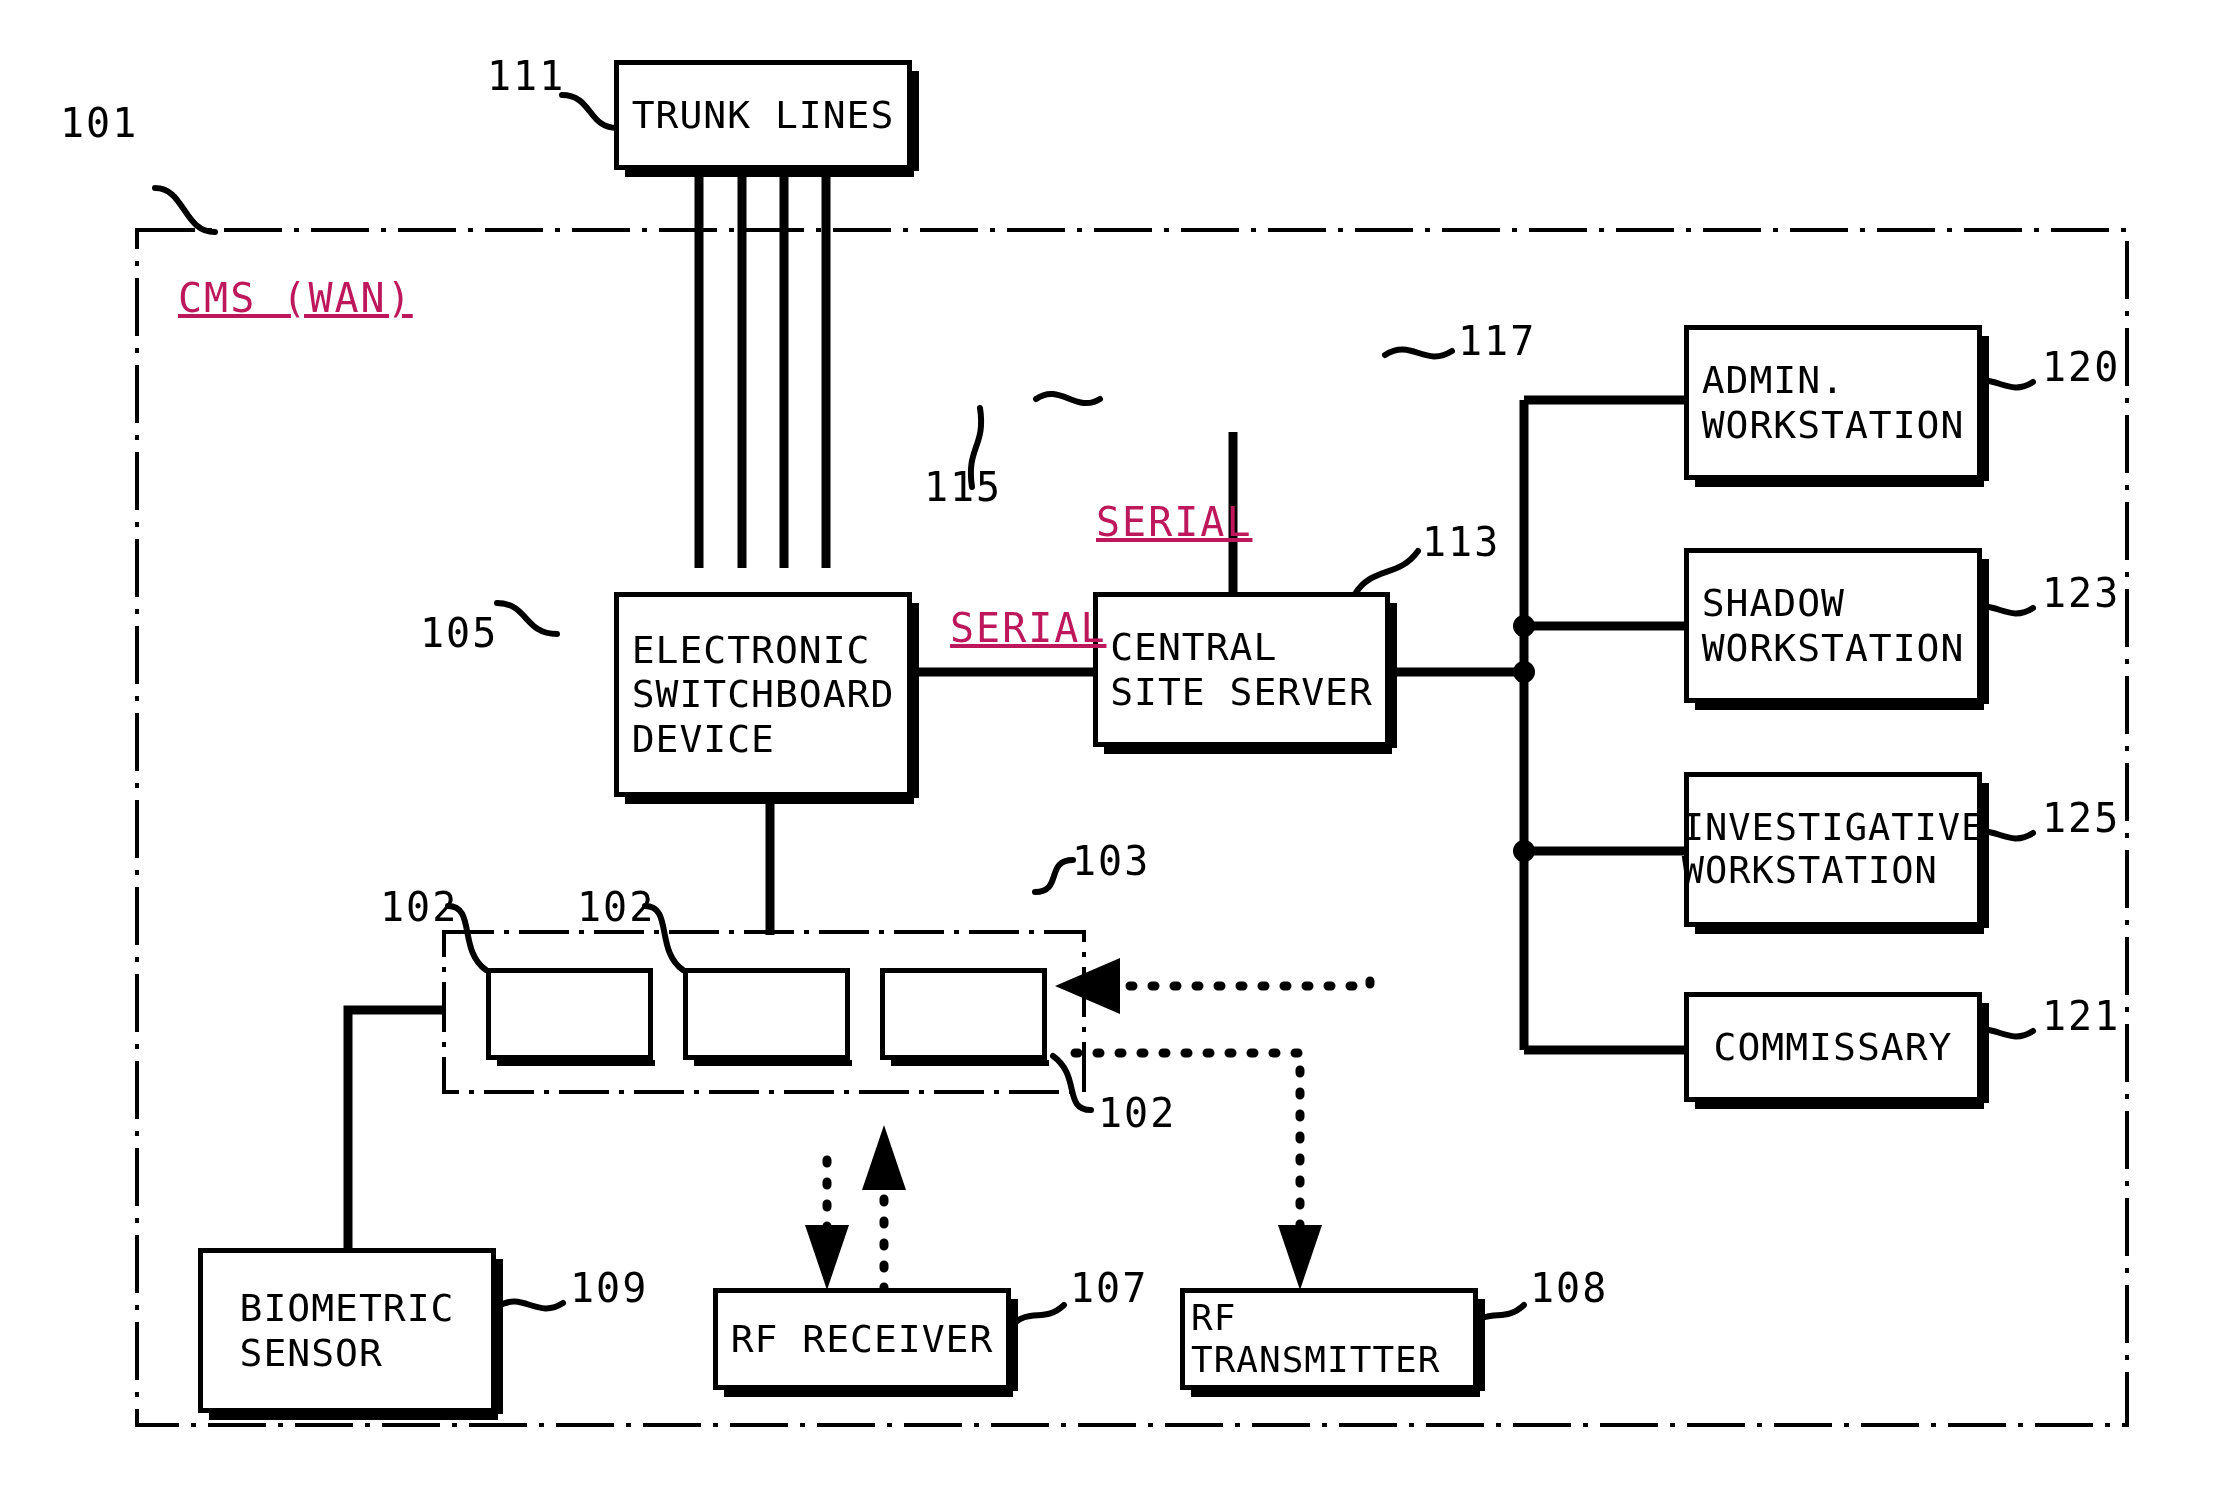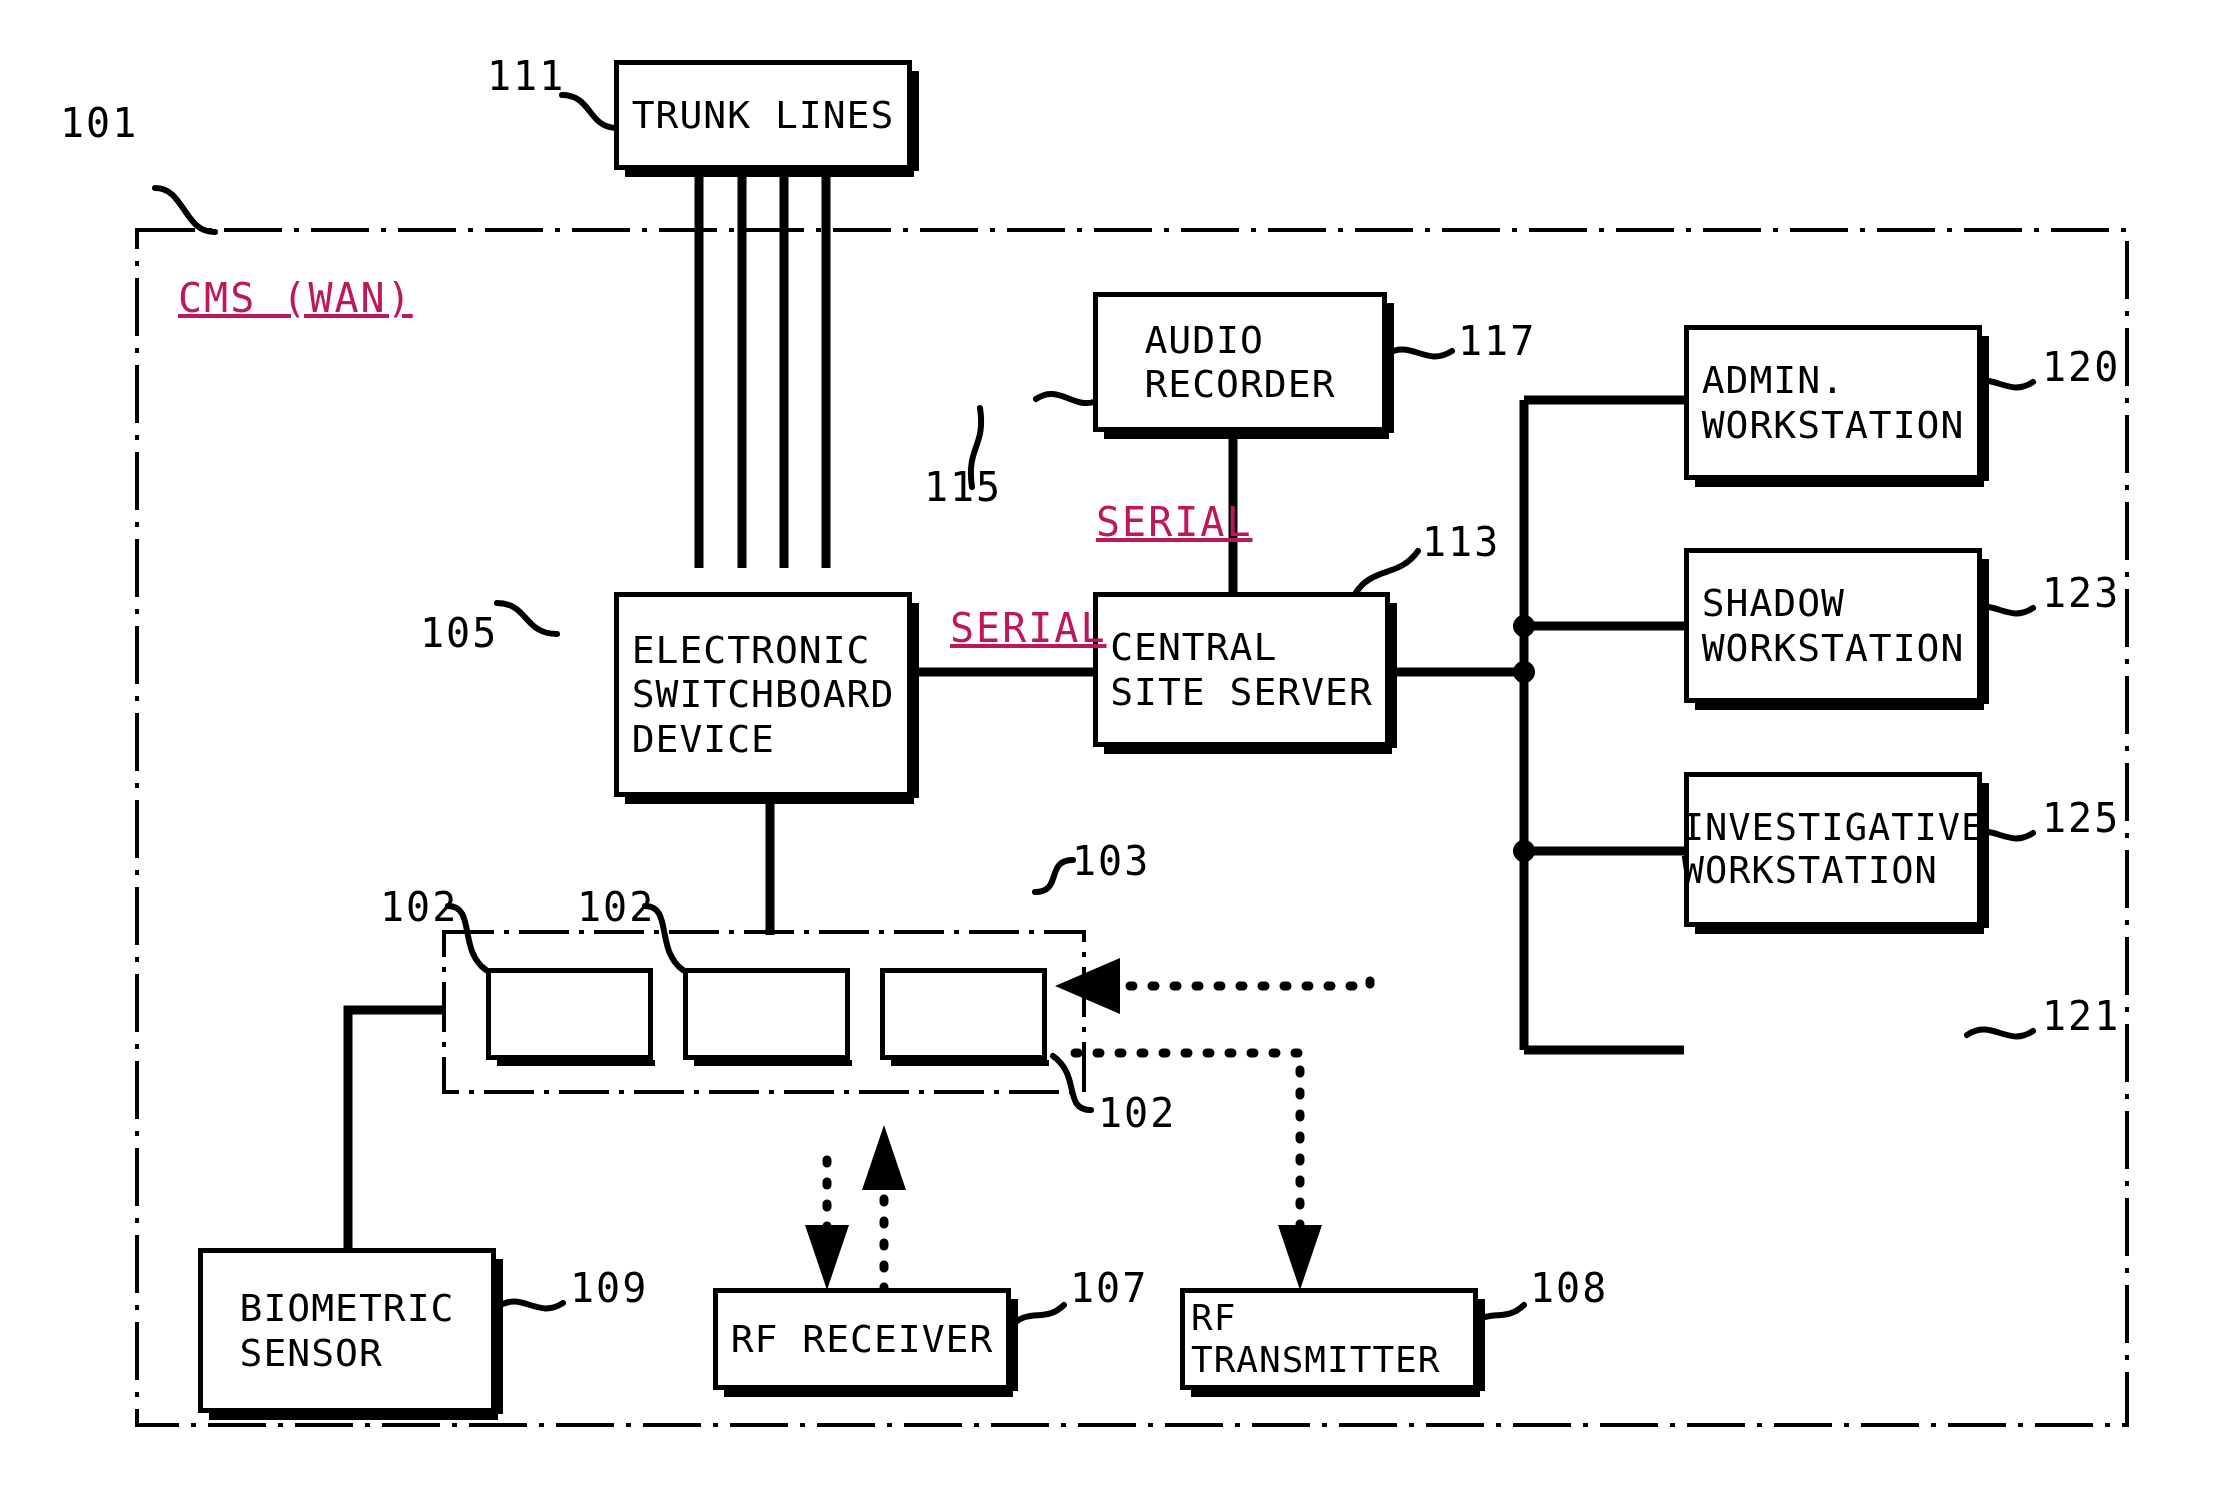--- a/index.html
+++ b/index.html
@@ -168,24 +168,20 @@
   <div class="node sh" style="left:614px; top:60px; width:298px; height:110px; font-size:38px;">
     <span class="lbl">TRUNK LINES</span>
   </div>
 
   <div class="node sh" style="left:614px; top:592px; width:298px; height:205px; font-size:38px;">
     <span class="lbl">ELECTRONIC
 SWITCHBOARD
 DEVICE</span>
   </div>
 
-  <div class="node sh" style="left:1093px; top:292px; width:294px; height:140px; font-size:38px;">
-    <span class="lbl">AUDIO
-RECORDER</span>
-  </div>
 
   <div class="node sh" style="left:1093px; top:592px; width:297px; height:155px; font-size:38px;">
     <span class="lbl">CENTRAL
 SITE SERVER</span>
   </div>
 
   <div class="node sh" style="left:1684px; top:325px; width:298px; height:155px; font-size:38px;">
     <span class="lbl">ADMIN.
 WORKSTATION</span>
   </div>
@@ -193,20 +189,23 @@
   <div class="node sh" style="left:1684px; top:548px; width:298px; height:155px; font-size:38px;">
     <span class="lbl">SHADOW
 WORKSTATION</span>
   </div>
 
   <div class="node sh" style="left:1684px; top:772px; width:298px; height:155px; font-size:37px;">
     <span class="lbl">INVESTIGATIVE
 WORKSTATION</span>
   </div>
 
+  <div class="node sh" style="left:1684px; top:992px; width:298px; height:110px; font-size:38px;">
+    <span class="lbl">COMMISSARY</span>
+  </div>
 
   <div class="node sh" style="left:198px; top:1248px; width:298px; height:165px; font-size:38px;">
     <span class="lbl">BIOMETRIC
 SENSOR</span>
   </div>
 
   <div class="node sh" style="left:713px; top:1288px; width:298px; height:102px; font-size:38px;">
     <span class="lbl">RF RECEIVER</span>
   </div>
 

